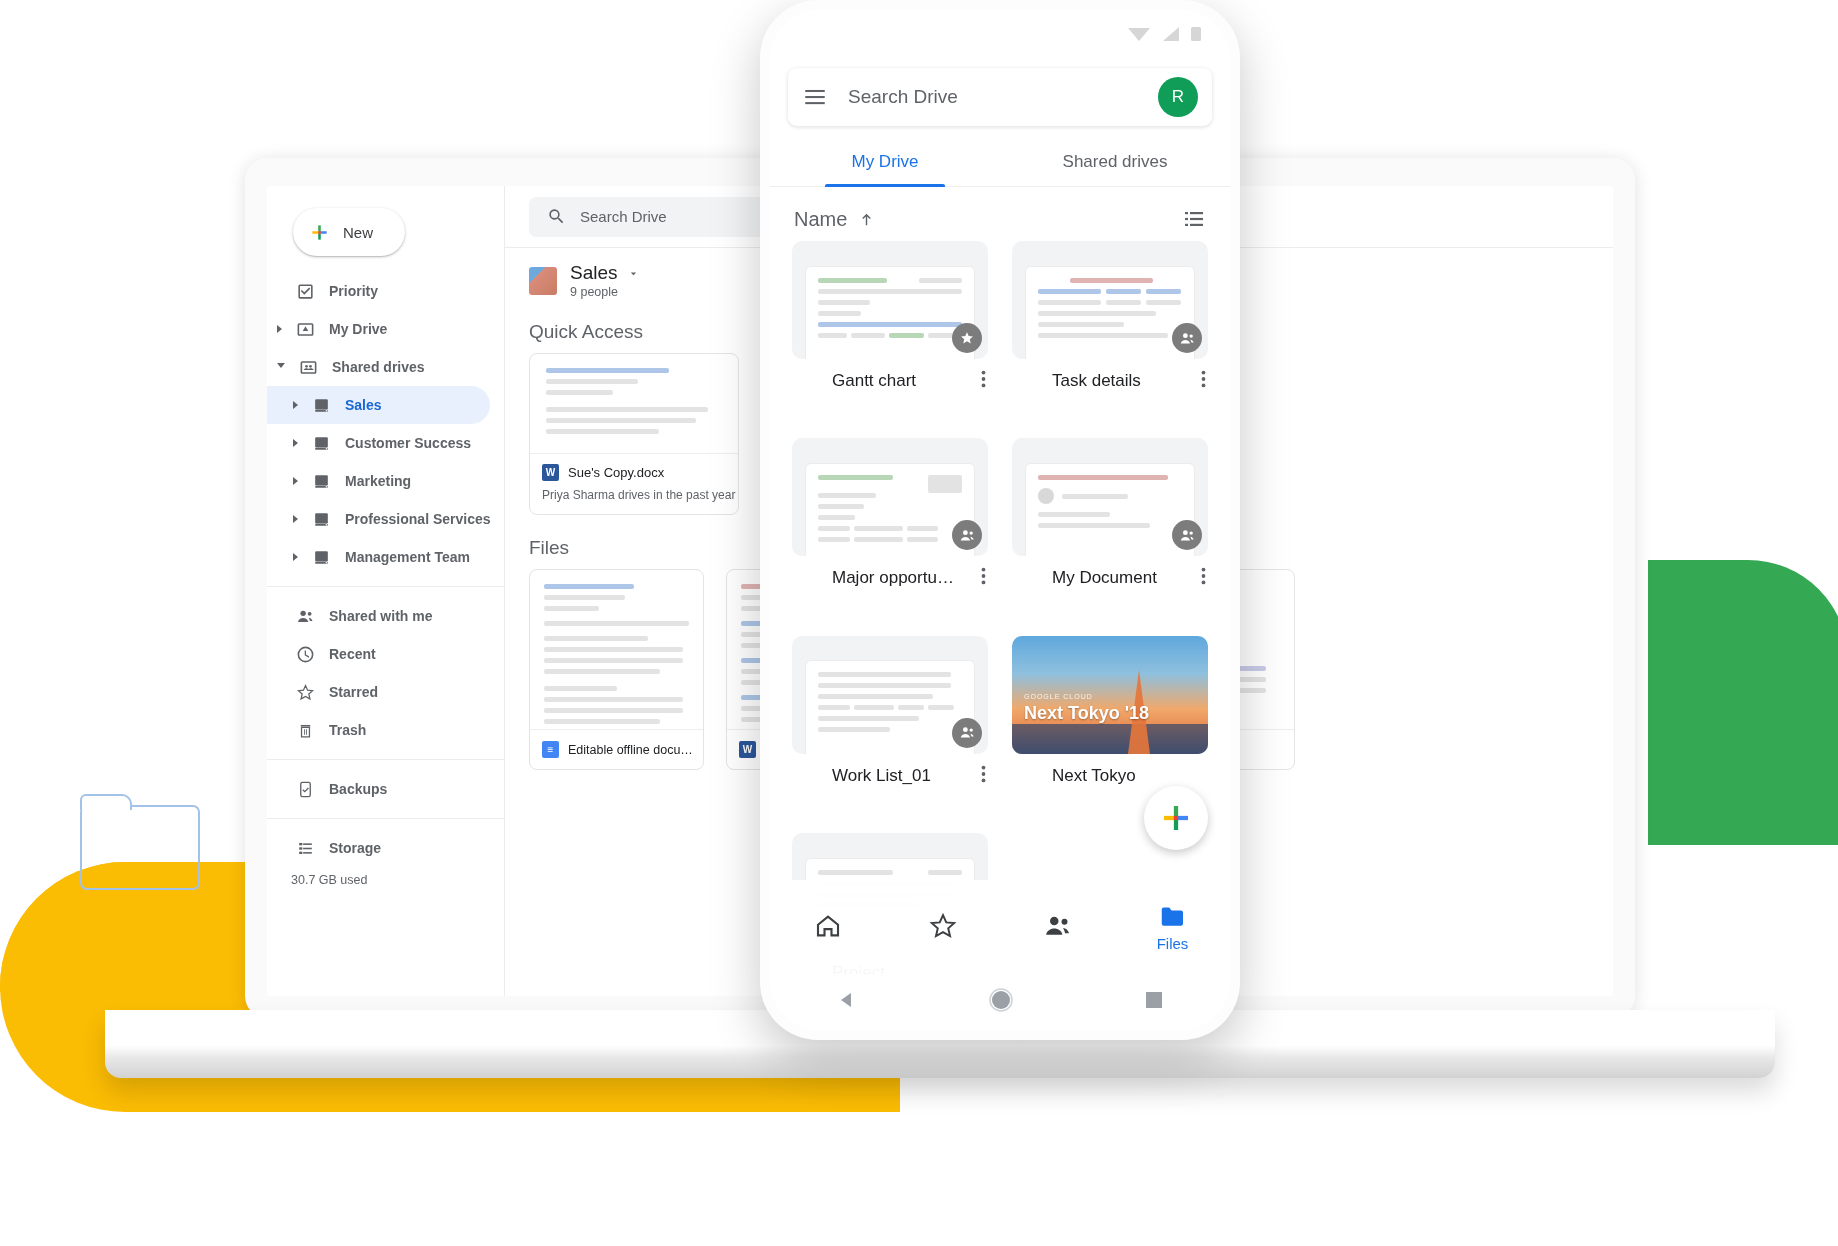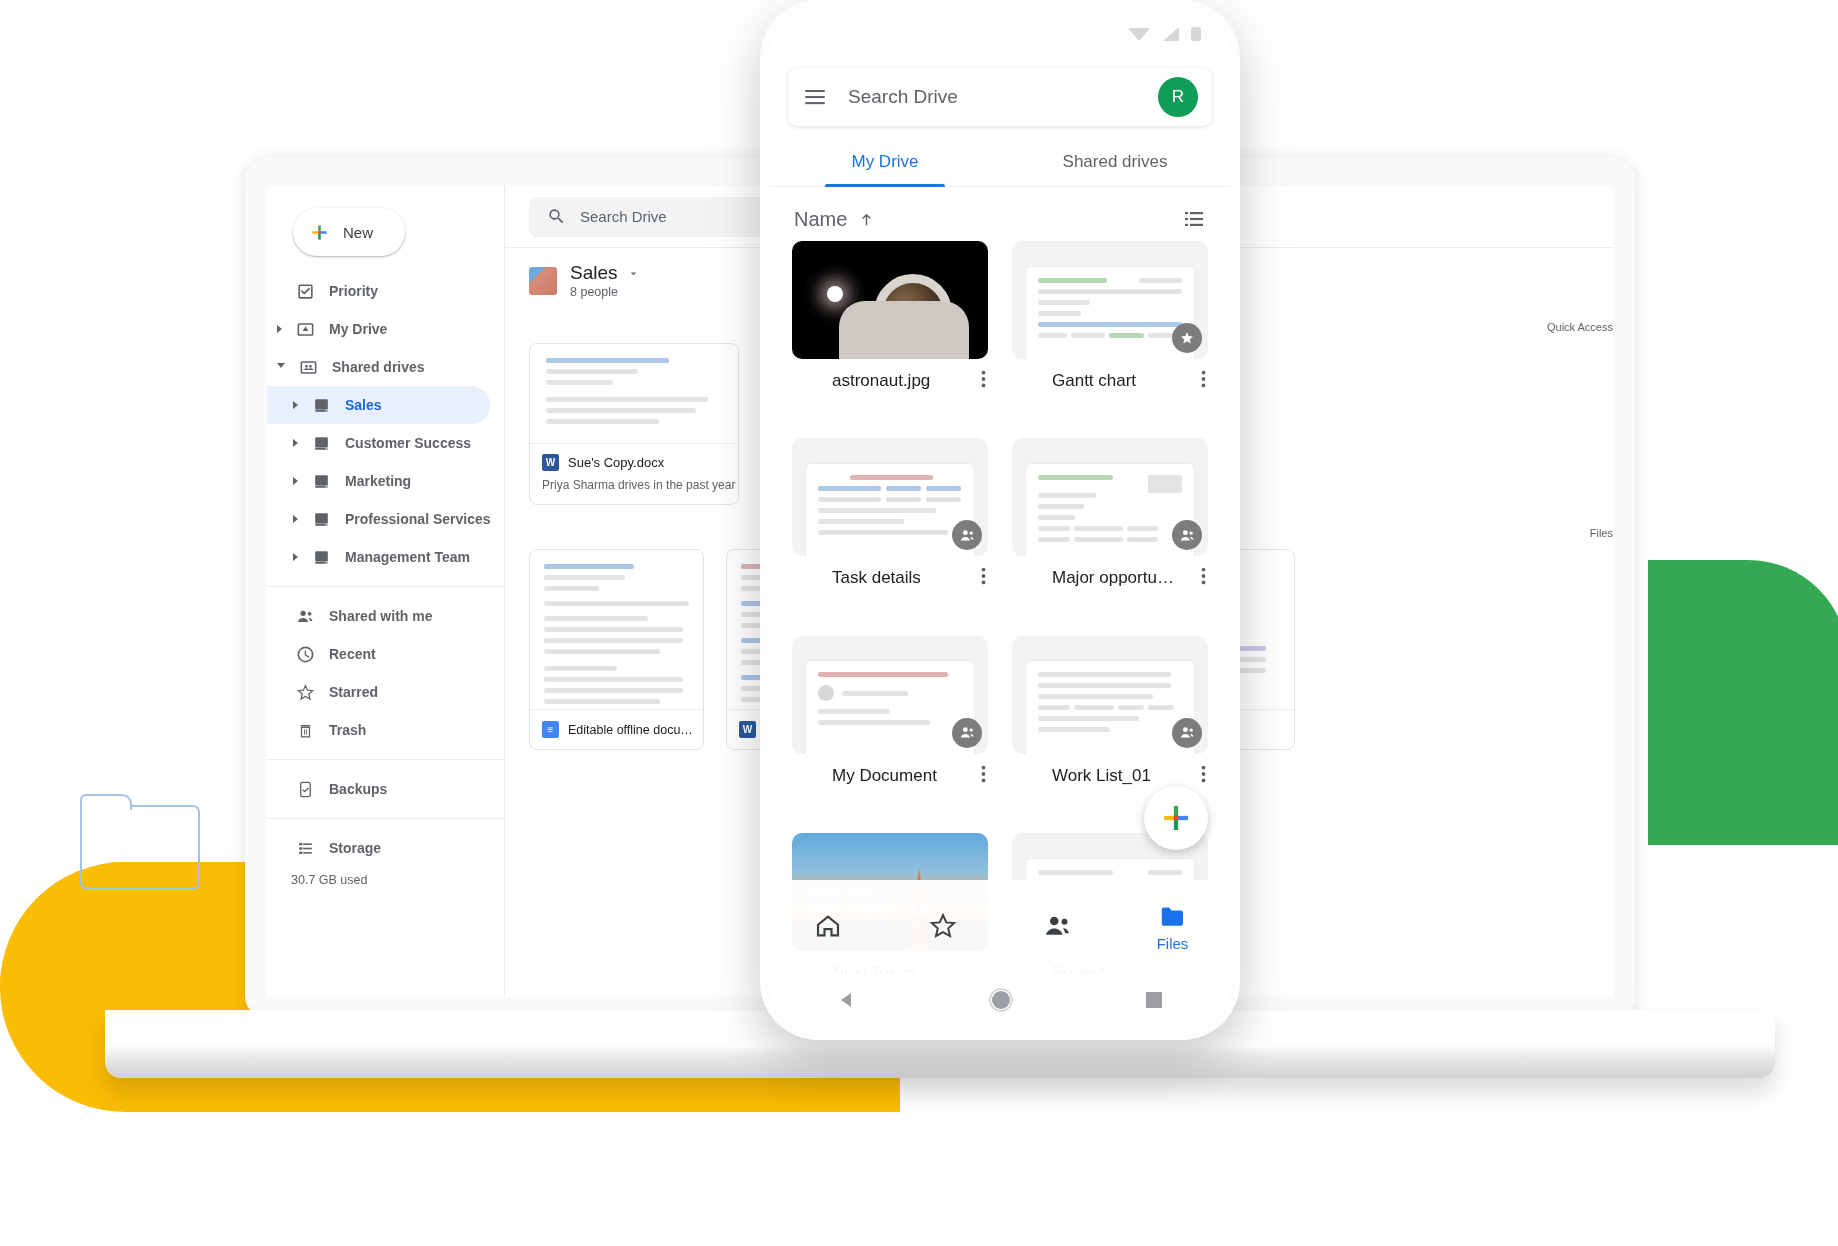--- a/index.html
+++ b/index.html
@@ -122,21 +122,21 @@
   .search {
     width:640px; height:40px; border-radius:7px; background:#f1f3f4;
     display:flex; align-items:center; gap:14px; padding-left:18px;
     font-size:15px; color:#5f6368;
   }
   .folder-head { display:flex; align-items:center; gap:13px; padding:14px 0 0 24px; }
   .folder-thumb { width:28px;height:28px;border-radius:3px;overflow:hidden;
     background:linear-gradient(135deg,#6fa8dc 0%,#6fa8dc 30%,#d98c7a 30%,#c97b63 100%); }
   .folder-title { font-size:19px; color:#202124; display:flex; align-items:center; gap:9px; }
   .folder-sub { font-size:12.5px; color:#5f6368; margin-top:1px; }
-  .section-label { font-size:11px; color:#5f6368; padding:22px 0 10px 24px;text-align:right; }
+  .section-label { font-size:19px; color:#5f6368; padding:22px 0 10px 24px; }
 
   .qa-row { display:flex; gap:22px; padding-left:24px; }
   .qa-card { width:210px; flex:0 0 210px; border:1px solid #e4e4e4; border-radius:8px; background:#fff; overflow:hidden; }
   .qa-prev { height:100px; padding:14px 16px; border-bottom:1px solid #eee; }
   .qa-foot { padding:10px 12px 12px 12px; }
   .qa-name { display:flex; align-items:center; gap:9px; font-size:13px; color:#202124; white-space:nowrap; }
   .qa-meta { font-size:12px; color:#5f6368; margin-top:7px; white-space:nowrap; }
 
   .files-row { display:flex; gap:22px; padding-left:24px; }
   .file-card { width:175px; flex:0 0 175px; border:1px solid #e4e4e4; border-radius:8px; background:#fff; overflow:hidden; }
@@ -447,21 +447,21 @@
             <div class="folder-thumb"></div>
             <div>
               <div class="folder-title">
                 <span>Sales</span>
                 <span class="ico" style="width:13px;height:13px;flex:0 0 13px">
                   <svg viewBox="0 0 24 24">
                       <path d="M7 10l5 5 5-5z"></path>
                     </svg>
                 </span>
               </div>
-              <div class="folder-sub">8 people</div>
+              <div class="folder-sub">9 people</div>
             </div>
           </div>
 
           <div class="section-label">Quick Access</div>
 
           <div class="qa-row">
             <div class="qa-card">
               <div class="qa-prev">
                 <div class="ln b" style="width:70%"></div>
                 <div class="ln" style="width:52%"></div>
@@ -641,38 +641,20 @@
               <rect x="3" y="10.9" width="3" height="2.2"></rect>
               <rect x="8" y="10.9" width="13" height="2.2"></rect>
               <rect x="3" y="16.8" width="3" height="2.2"></rect>
               <rect x="8" y="16.8" width="13" height="2.2"></rect>
             </svg>
         </span>
       </div>
 
       <div class="m-grid">
 
-        <div class="m-cell">
-          <div class="m-thumb photo">
-            <div class="astro-sun"></div>
-            <div class="astro-helmet"></div>
-            <div class="astro-body"></div>
-          </div>
-          <div class="m-row">
-            <span class="m-badge img">▲</span>
-            <span class="m-name">astronaut.jpg</span>
-            <span class="dots">
-              <svg viewBox="0 0 4 18" width="5" height="18">
-                  <circle cx="2" cy="2.6" r="1.9" fill="currentColor"></circle>
-                  <circle cx="2" cy="9" r="1.9" fill="currentColor"></circle>
-                  <circle cx="2" cy="15.4" r="1.9" fill="currentColor"></circle>
-                </svg>
-            </span>
-          </div>
-        </div>
 
         <div class="m-cell">
           <div class="m-thumb">
             <div class="m-thumb-inner">
               <div style="display:flex;gap:8px">
                   <div class="ln g" style="width:48%"></div>
                   <div class="ln" style="width:30%;margin-left:auto"></div>
                 </div>
               <div class="ln" style="width:100%"></div>
               <div class="ln" style="width:36%"></div>

